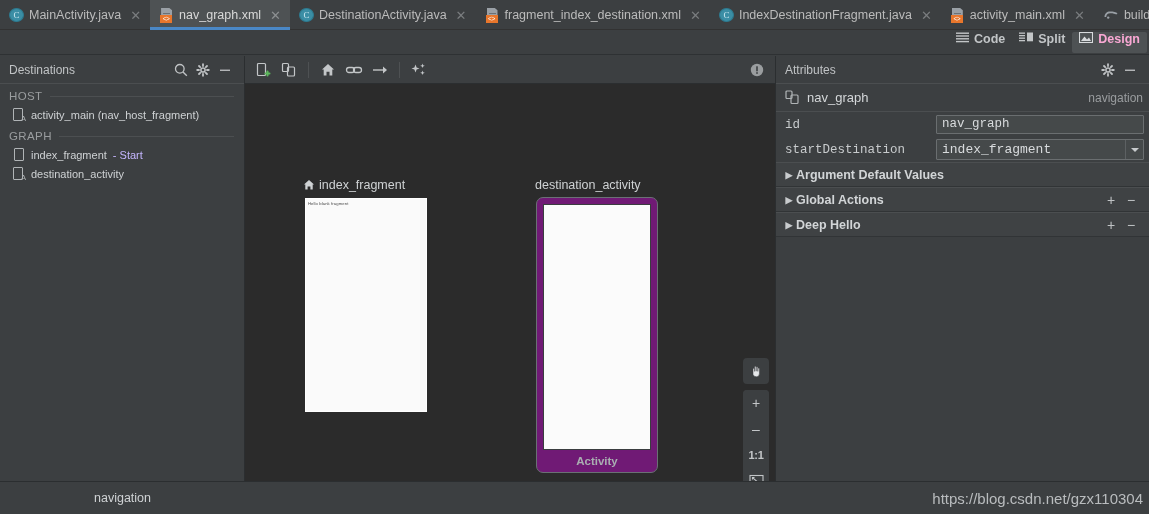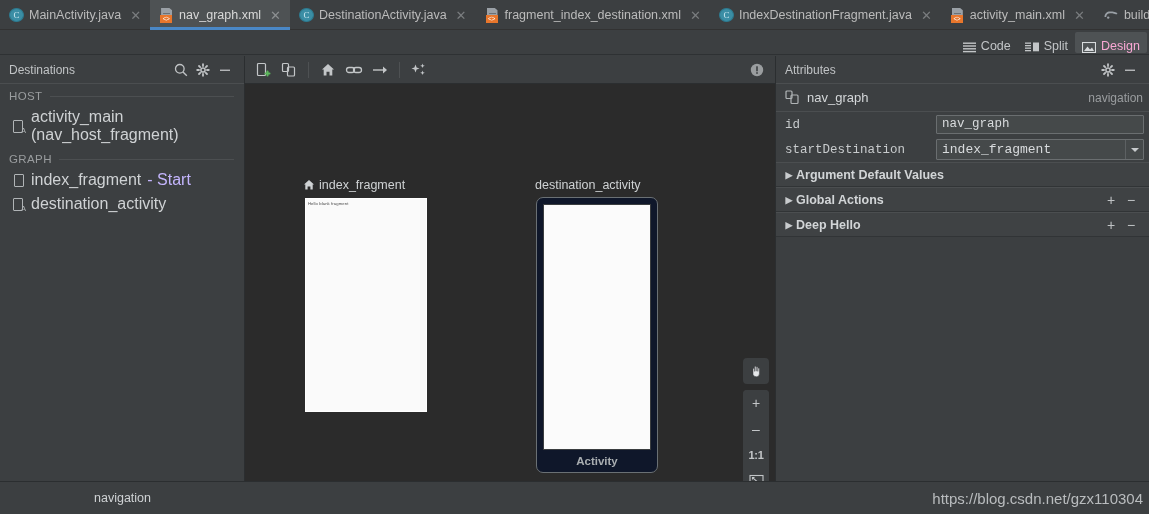--- a/index.html
+++ b/index.html
@@ -60,23 +60,24 @@
   .ic-gradle { width: 16px; height: 14px; }
 
   
   .modebar {
     position: absolute; right: 0; top: 30px; width: 1149px; height: 25px;
     background: #3c3f41; display: flex; justify-content: flex-end; align-items: center;
     gap: 0px; padding-right: 2px;
     border-bottom: 1px solid #2e3133;
   }
   .modebtn {
-    display: flex; align-items: flex-end; gap: 5px; height: 21px;
+    display: flex; align-items: flex-start; gap: 5px; height: 21px;
     padding: 0 7px; font-size: 12.5px; color: #c2c5c7; cursor: pointer;
     border-radius: 2px;
+    font-weight: bold;
   }
   .modebtn.selected { background: #4e5254; color: #f9a8d4; }
 
   
   .leftpanel {
     position: absolute; left: 0; top: 56px; width: 245px; height: 425px;
     background: #3c3f41; border-right: 1px solid #2b2e30;
   }
   .panel-head {
     height: 28px; display: flex; align-items: center;
@@ -87,21 +88,21 @@
   .panel-head .phicon { width: 22px; height: 22px; display:flex; align-items:center; justify-content:center; cursor: pointer; }
 
   .sect-head {
     display: flex; align-items: center; gap: 7px;
     padding: 6px 10px 3px 9px; font-size: 11.5px; color: #9a9d9f;
     letter-spacing: 0.4px;
   }
   .sect-head .rule { flex: 1; height: 1px; background: #4c4f51; }
   .dest-row {
     display: flex; align-items: center; gap: 6px;
-    padding: 3px 9px 3px 12px; font-size: 16px; color: #cfd2d4; cursor: pointer;
+    padding: 3px 9px 3px 12px; font-size: 11px; color: #cfd2d4; cursor: pointer;
   }
   .dest-row .start { color: #c4b5fd; }
 
   
   .nic { width: 13px; height: 13px; position: relative; flex: 0 0 13px; }
   .nic-activity::before {
     content:""; position:absolute; left:1px; top:0px; width:8px; height:11px;
     border:1.2px solid #b0b4b6; border-radius:1px;
   }
   .nic-activity::after {
@@ -141,21 +142,21 @@
   .frag-node {
     position: absolute; background: #fafafa; border: 1px solid #ffffff;
   }
   .frag-node .fragtext {
     font-size: 4.2px; color: #4a4a4a; padding: 2px 0 0 2px;
     font-family: "Liberation Sans", sans-serif; letter-spacing: 0.1px;
   }
 
   
   .act-node {
-    position: absolute; background: #0f172a; border-radius: 7px;
+    position: absolute; background: #701a75; border-radius: 7px;
     padding: 6px 6px 0 6px; display: flex; flex-direction: column;
     border: 1px solid #6a7074;
   }
   .act-node .screen { flex: 1; background: #fbfbfb; border: 1px solid #3a3d3f; }
   .act-node .actlabel {
     height: 22px; line-height: 22px; text-align: center;
     font-size: 11.5px; color: #a9aeb1; font-weight: bold;
   }
 
   

